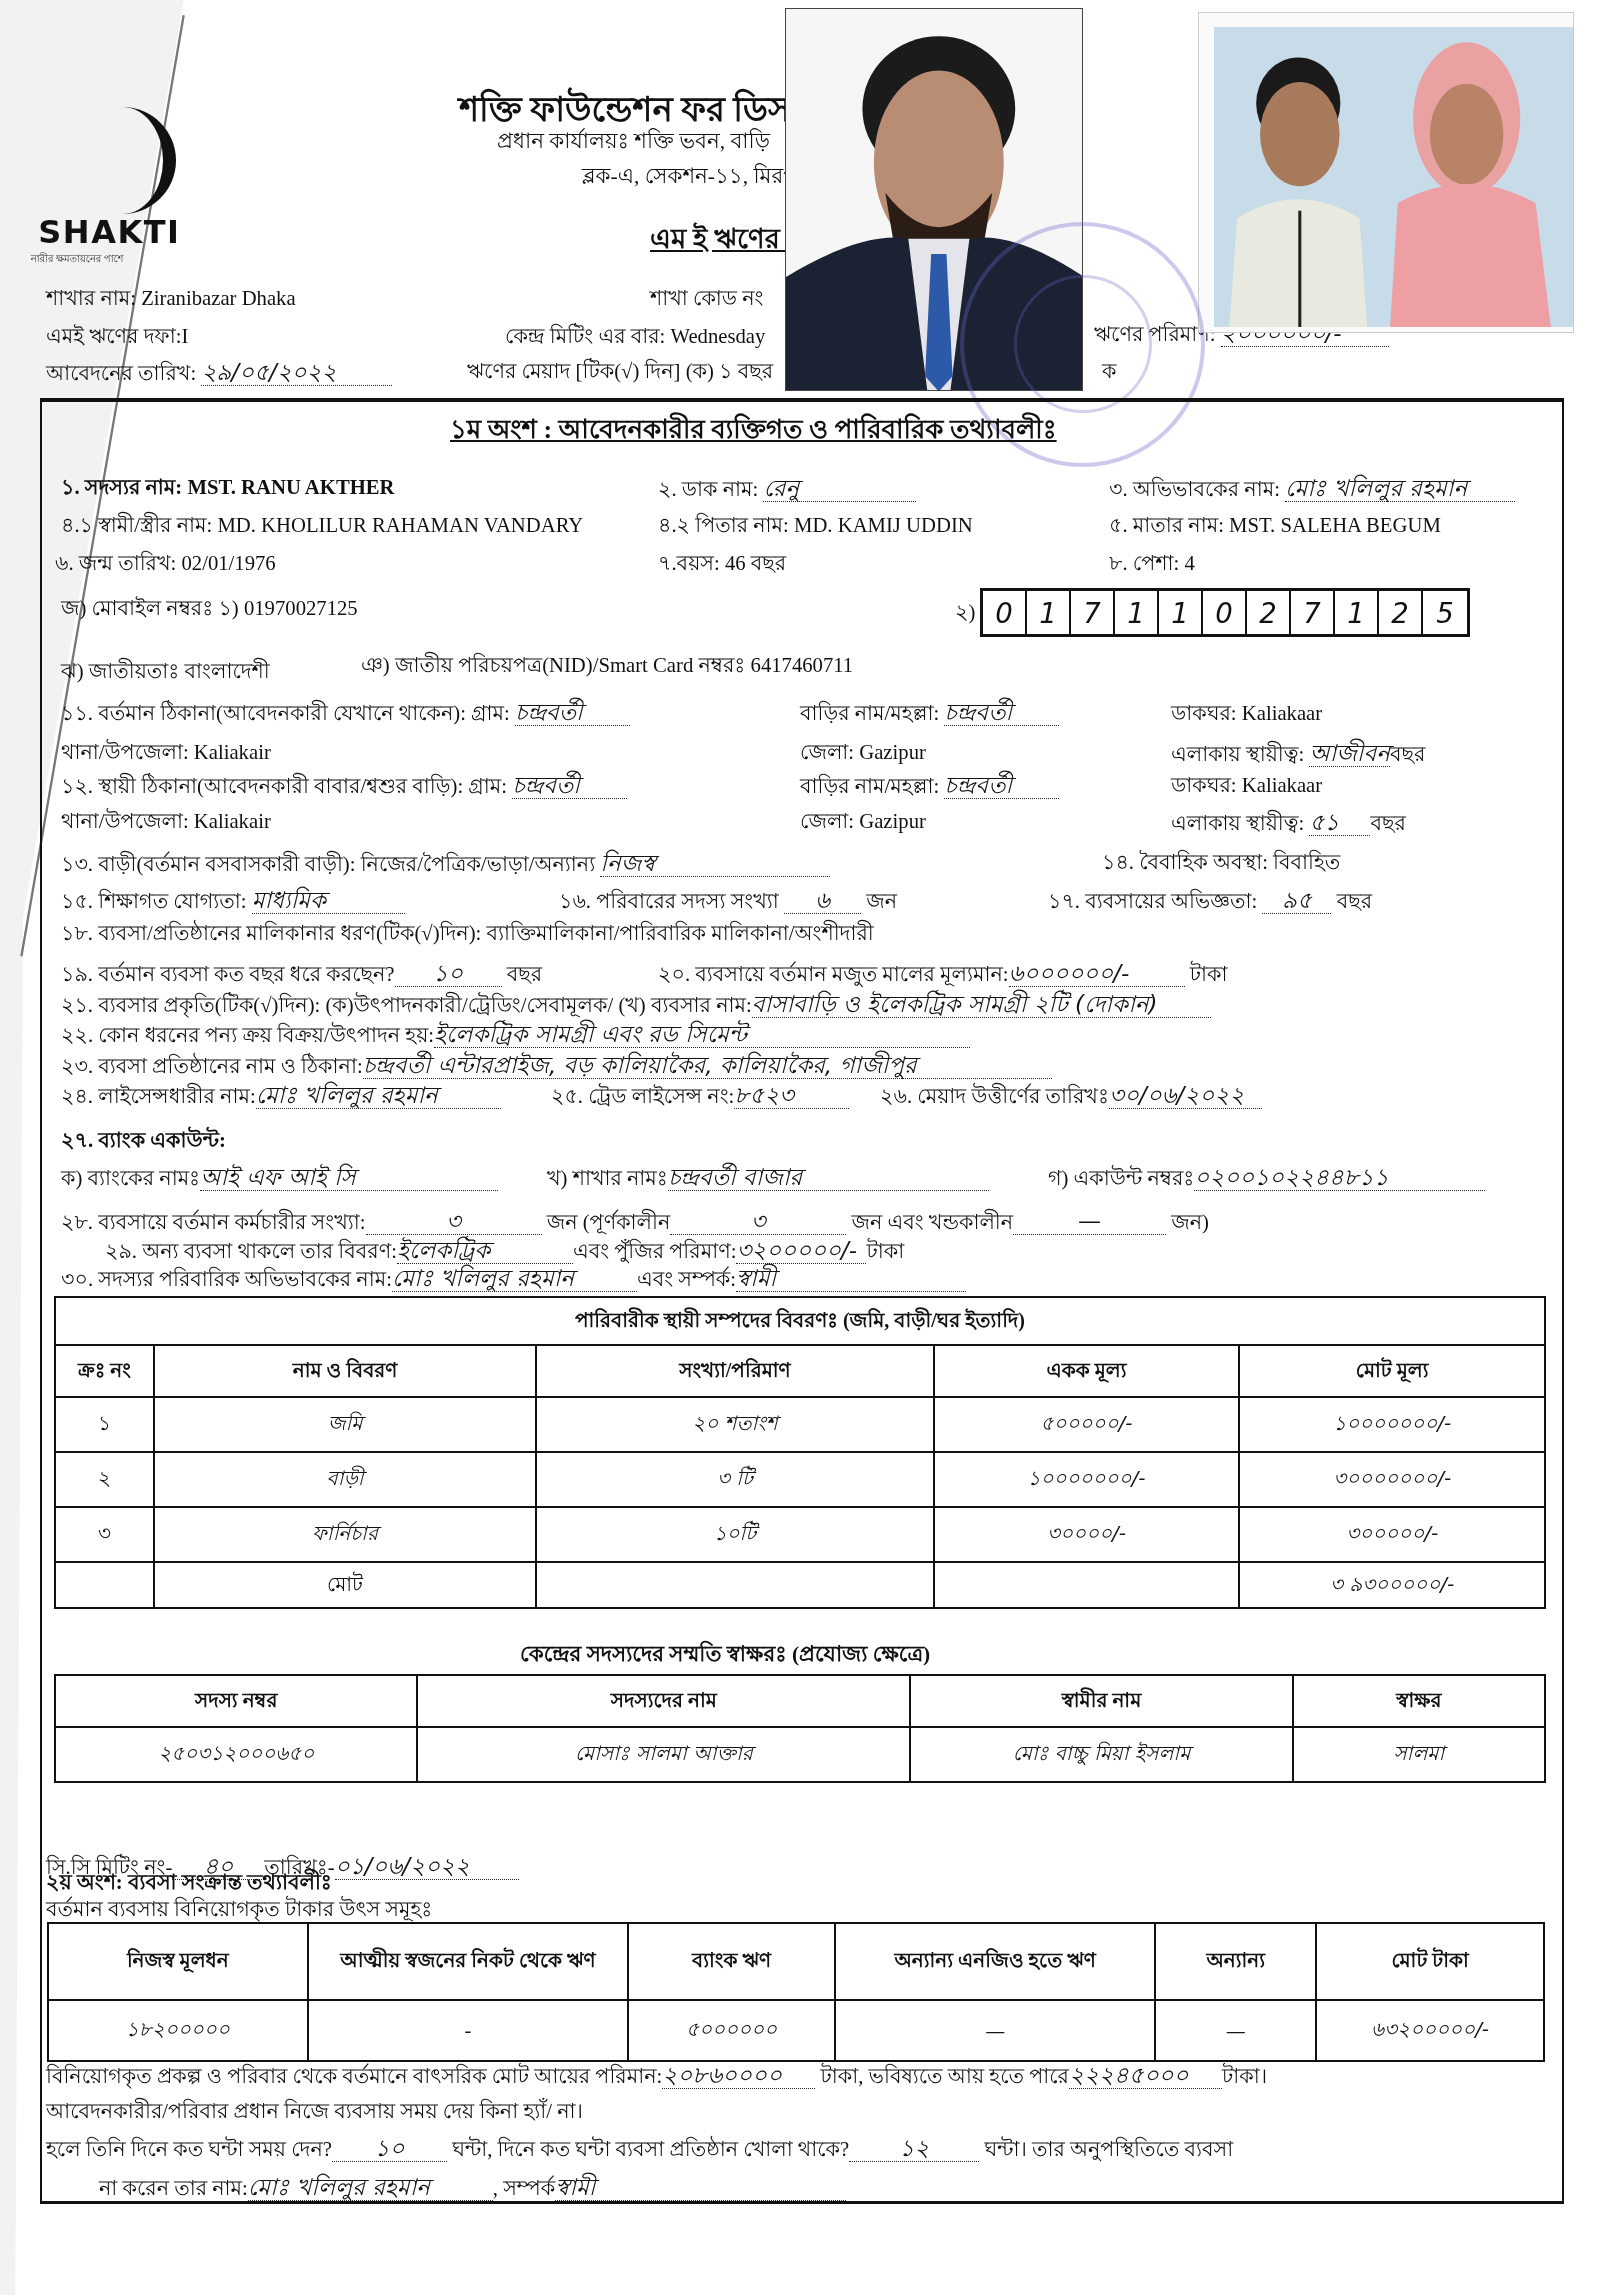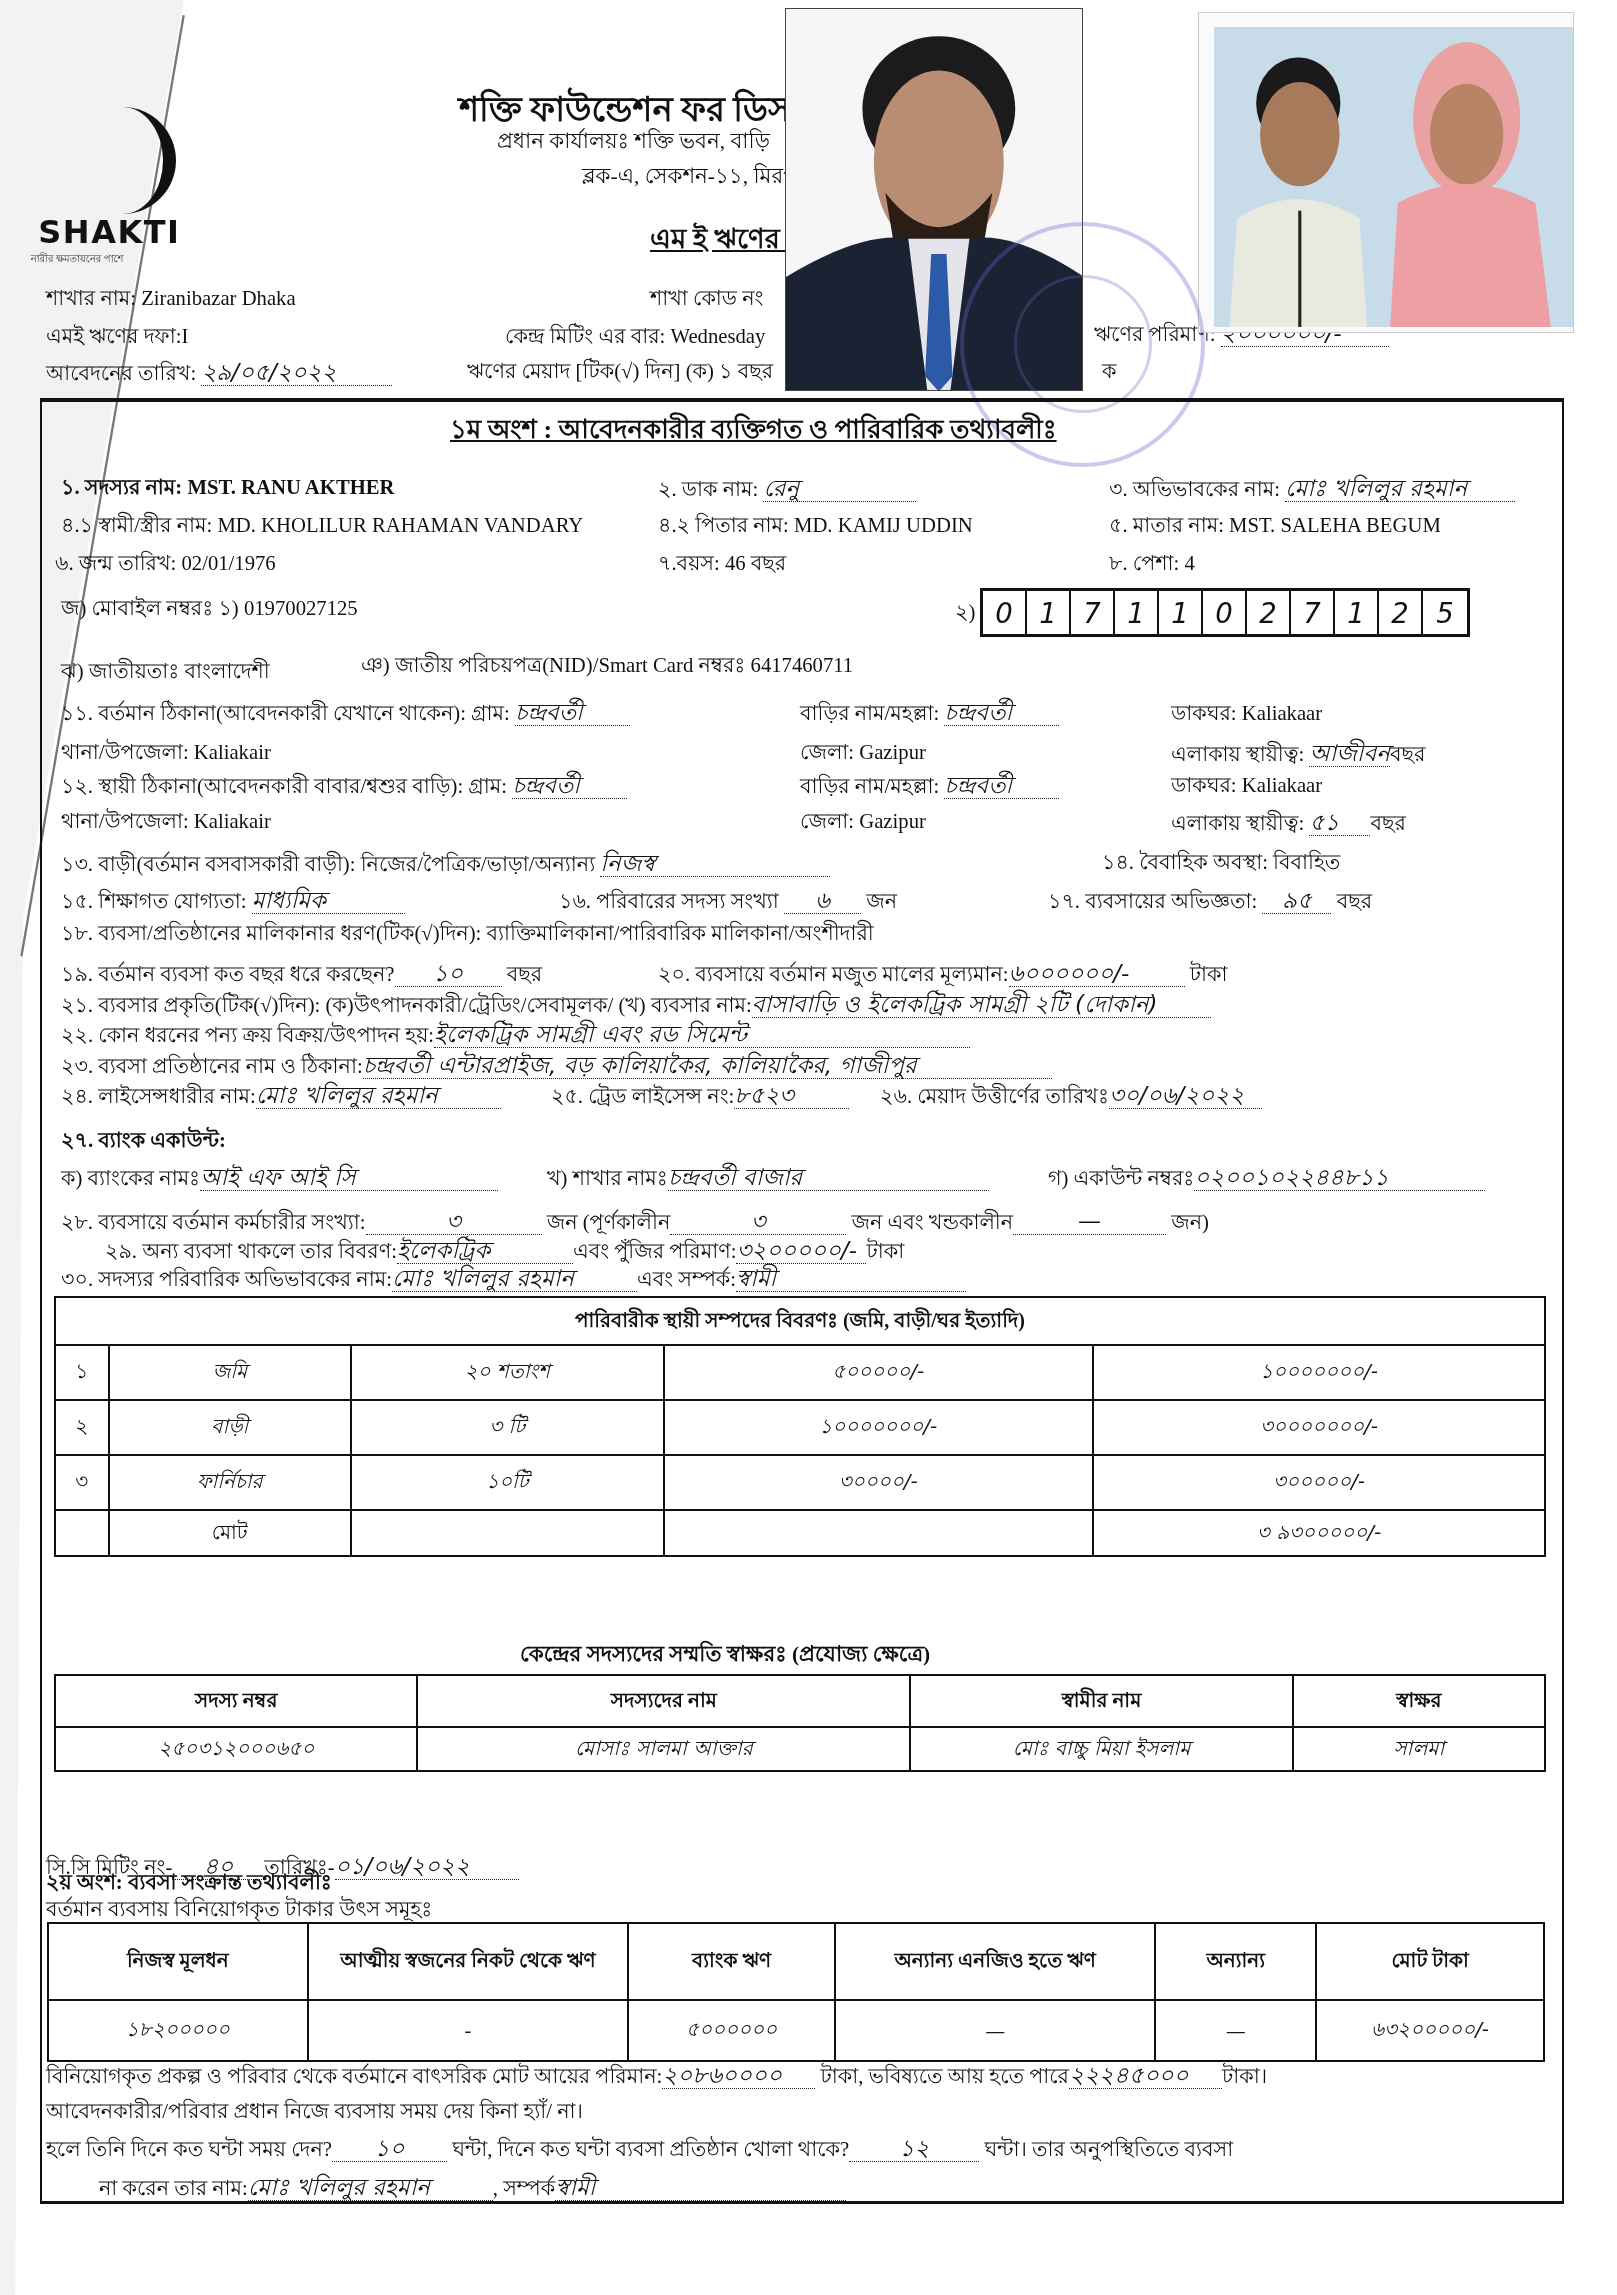--- a/index.html
+++ b/index.html
@@ -193,20 +193,27 @@
 </div>
 <div class="abs t" style="left:61px;top:1266px;">
   <span>৩০. সদস্যর পরিবারিক অভিভাবকের নাম:</span><span class="hw dots" style="min-width:245px;">মোঃ খলিলুর রহমান</span><span>এবং সম্পর্ক:</span><span class="hw dots" style="min-width:230px;">স্বামী</span>
 </div>
 
 <table class="grid" style="left:54px;top:1296px;width:1492px;">
   <tbody>
       <tr>
         <th colspan="5" style="height:48px;">পারিবারীক স্থায়ী সম্পদের বিবরণঃ (জমি, বাড়ী/ঘর ইত্যাদি)</th>
       </tr>
+  <tr style="height:52px;">
+    <th style="width:99px;">ক্রঃ নং</th>
+    <th style="width:383px;">নাম ও বিবরণ</th>
+    <th style="width:398px;">সংখ্যা/পরিমাণ</th>
+    <th style="width:306px;">একক মূল্য</th>
+    <th style="width:306px;">মোট মূল্য</th>
+  </tr>
   </tbody>
     <tbody id="assets-body">
       <tr style="height: 55px;">
         <td>১</td>
         <td class="hw">জমি</td>
         <td class="hw">২০ শতাংশ</td>
         <td class="hw">৫০০০০০/-</td>
         <td class="hw">১০০০০০০০/-</td>
       </tr>
       <tr style="height: 55px;">
@@ -239,21 +246,21 @@
 <table class="grid" style="left:54px;top:1674px;width:1492px;">
   <tbody>
       <tr style="height:52px;">
     <th style="width:363px;">সদস্য নম্বর</th>
     <th style="width:494px;">সদস্যদের নাম</th>
     <th style="width:383px;">স্বামীর নাম</th>
     <th style="width:253px;">স্বাক্ষর</th>
   </tr>
   </tbody>
     <tbody id="consent-body">
-      <tr style="height: 44px; border-radius: 27px;">
+      <tr style="height: 55px; border-radius: 27px;">
         <td class="hw">২৫০৩১২০০০৬৫০</td>
         <td class="hw">মোসাঃ সালমা আক্তার</td>
         <td class="hw">মোঃ বাচ্চু মিয়া ইসলাম</td>
         <td class="hw">সালমা</td>
       </tr>
     </tbody>
 </table>
 
 <div class="abs t" style="left:46px;top:1814px;margin-top:40px;">
   <span>সি.সি মিটিং নং-</span><span class="hw dots" style="min-width:92px;text-align:center;">৪০</span><span>তারিখঃ-</span><span class="hw dots" style="min-width:184px;">০১/০৬/২০২২</span>

